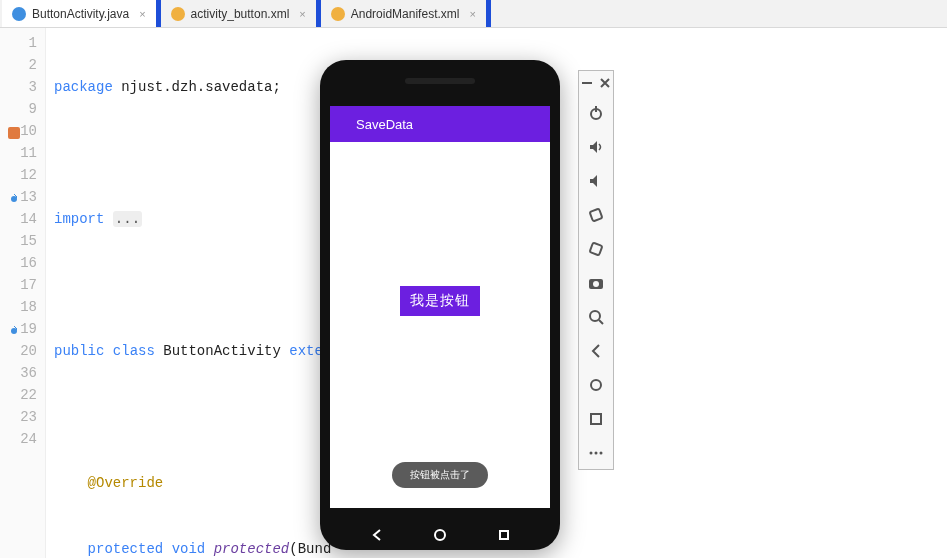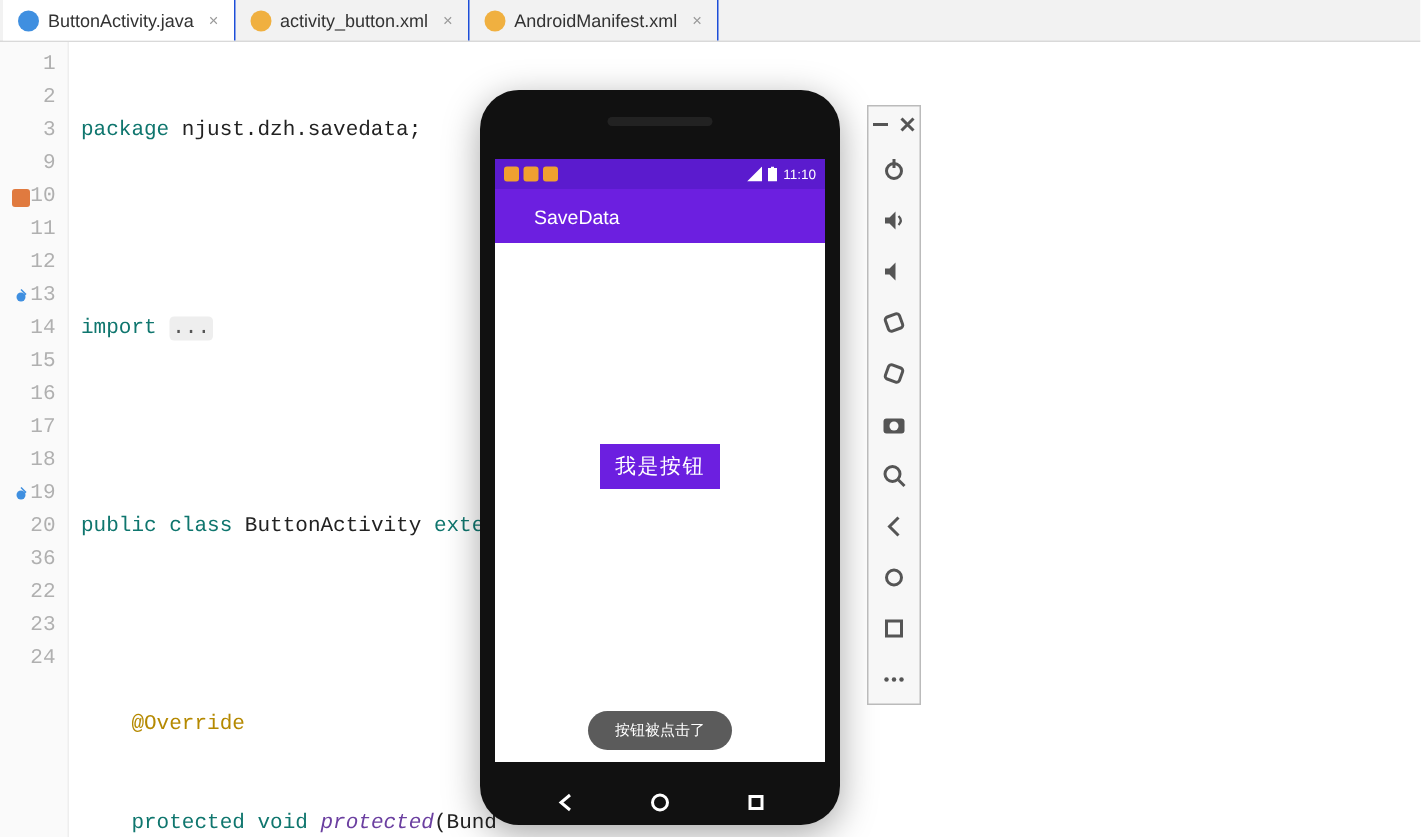--- a/index.html
+++ b/index.html
@@ -15,21 +15,21 @@
     display:flex; align-items:center;
     height:28px;
     background:#f2f2f2;
     border-bottom:1px solid #d9d9d9;
     padding-left:2px;
     font-size:12px;
   }
   .tab {
     display:flex; align-items:center;
     padding:0 10px; height:100%;
-    border-right:1px solid #1d4ed8;
+    border-right:5px solid #1d4ed8;
     color:#333;
     gap:6px;
     cursor:pointer;
     justify-content:flex-end;
   }
   .tab.active { background:#fff; }
   .tab .close-x { color:#999; font-size:11px; margin-left:4px;}
   .file-ico { width:14px; height:14px; display:inline-flex;align-items:center;justify-content:center;border-radius:50%;}
   .file-ico.java { background:#3f8fe0; }
   .file-ico.xml { background:#f0b040; }
@@ -57,21 +57,21 @@
   .gutter .ln .mark svg { width:12px; height:12px; }
   .code {
     flex:1;
     padding:4px 0 0 8px;
     line-height:22px;
     white-space:pre;
     color:#222;
     position:relative;
   }
   .code .line { height:22px; }
-  .kw { color:#0f766e; }
+  .kw { color:#3b82f6; }
   .ann { color:#b58900; }
   .fn { color:#6b3fa0; font-style:italic; }
   .dots { color:#555; background:#eee; border-radius:3px; padding:0 2px;}
 
   
   .phone {
     position:absolute;
     left:320px; top:60px;
     width:240px; height:490px;
     background:#111;
@@ -109,21 +109,21 @@
     position:relative;
   }
   .demo-btn {
     background:#6c1fe0; color:#fff;
     padding:6px 10px; font-size:14px;
     letter-spacing:1px;
     position:relative; top:-24px;
   }
   .toast {
     position:absolute;
-    bottom:8px; left:50%; transform:translateX(-50%);
+    bottom:20px; left:50%; transform:translateX(-50%);
     background:#5b5b5b; color:#fff;
     padding:6px 18px; border-radius:16px;
     font-size:10px;
   }
   .navbar-phone {
     position:absolute; bottom:8px; left:0; right:0;
     display:flex; justify-content:space-evenly;
     color:#fff;
   }
   .navbar-phone span { width:14px;height:14px; display:flex;align-items:center;justify-content:center;}
@@ -222,37 +222,20 @@
     
     
     
     
     
   </div>
 </div>
 
 <div class="phone">
   <div class="screen">
-    <div class="statusbar">
-      <div class="left-ico">
-        <span></span>
-        <span></span>
-        <span></span>
-      </div>
-      <div class="right">
-        <svg width="10" height="10" viewBox="0 0 10 10">
-            <path d="M0 10 L10 0 L10 10 Z" fill="#fff"></path>
-          </svg>
-        <svg width="6" height="10" viewBox="0 0 6 10">
-            <rect x="0" y="1" width="6" height="9" fill="#fff"></rect>
-            <rect x="2" y="0" width="2" height="1" fill="#fff"></rect>
-          </svg>
-        <span>11:10</span>
-      </div>
-    </div>
     <div class="appbar">
       <span>SaveData</span>
     </div>
     <div class="screen-body">
       <div class="demo-btn">我是按钮</div>
       <div class="toast">按钮被点击了</div>
     </div>
   </div>
   <div class="navbar-phone">
     <span>

